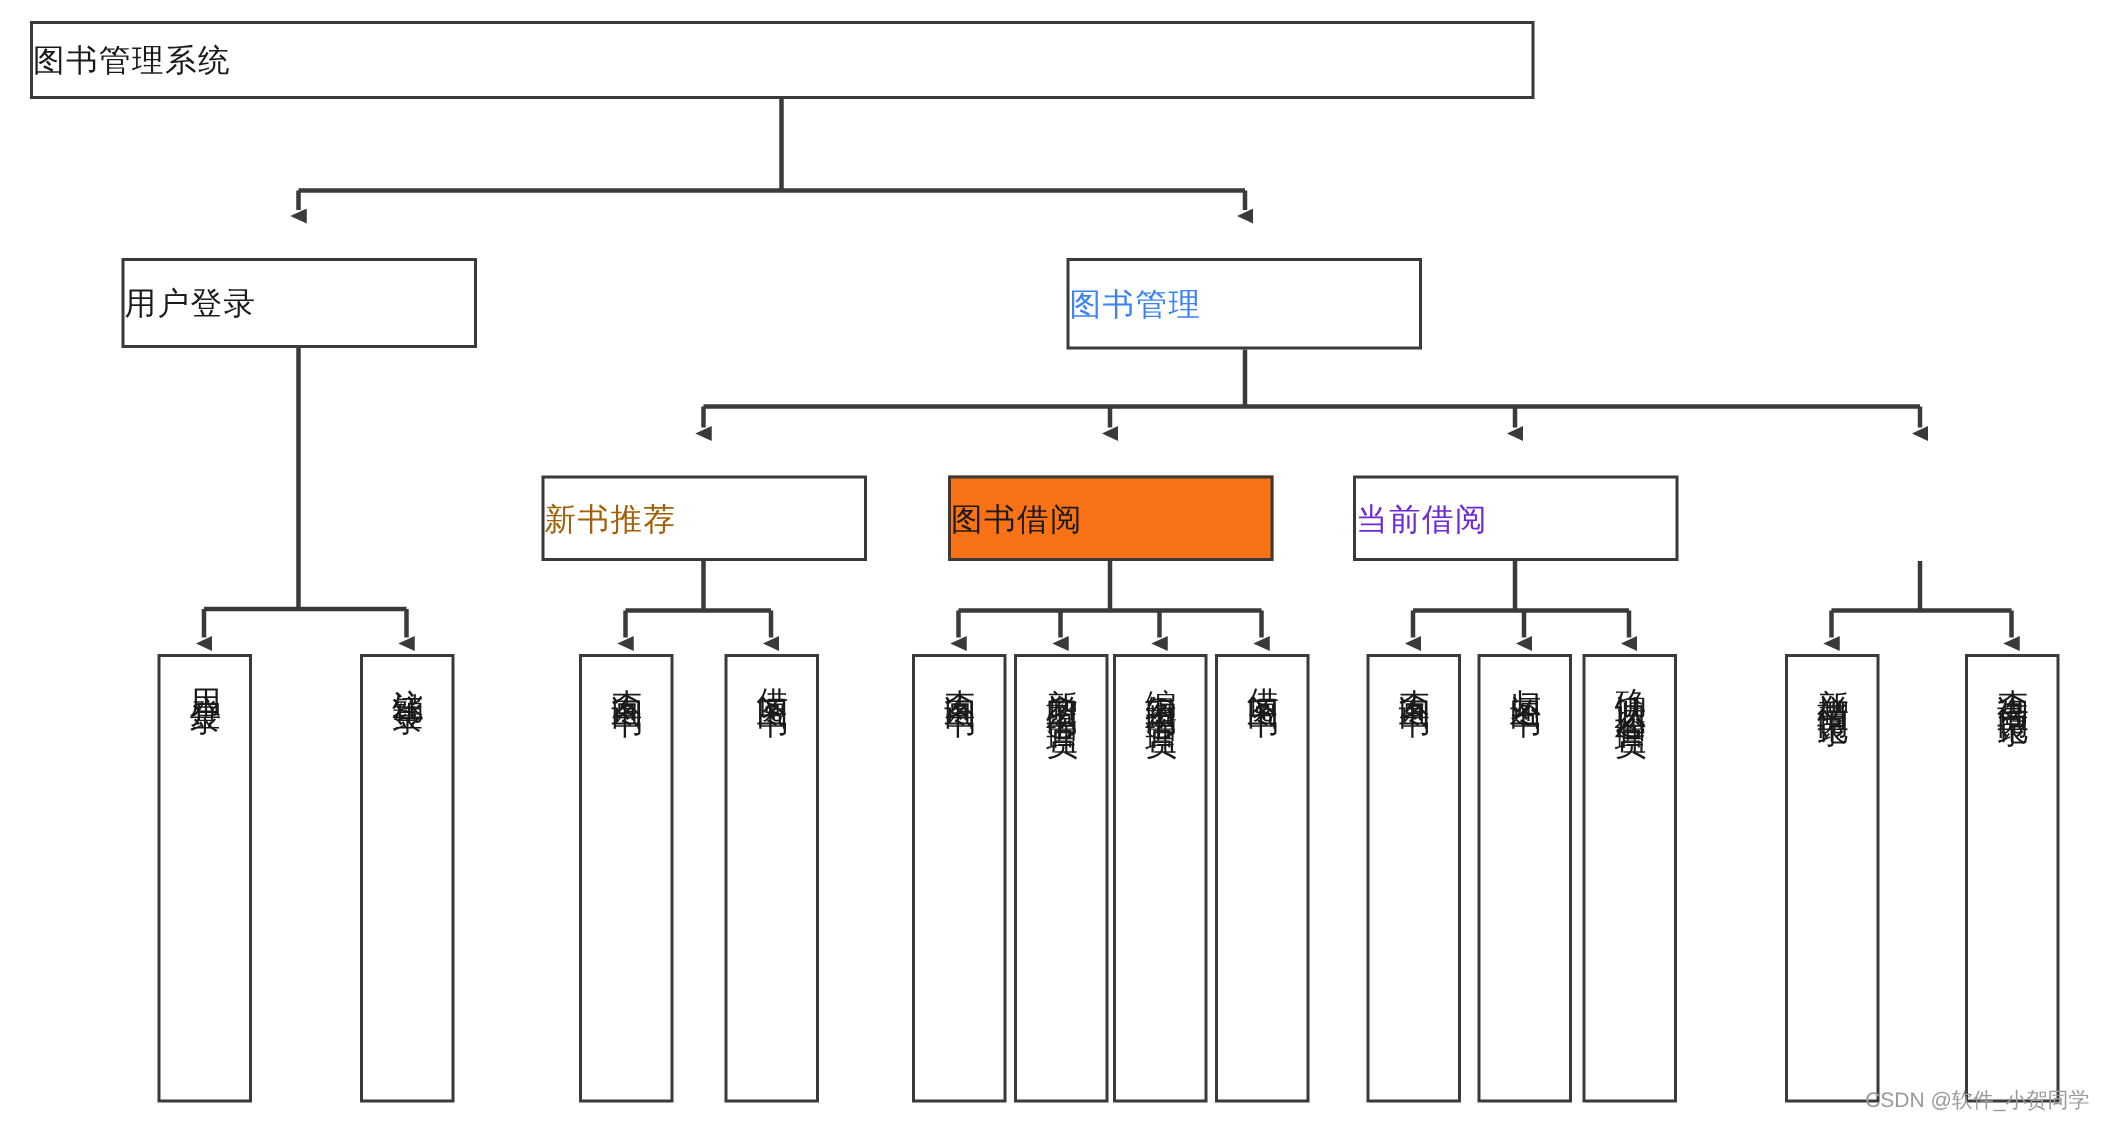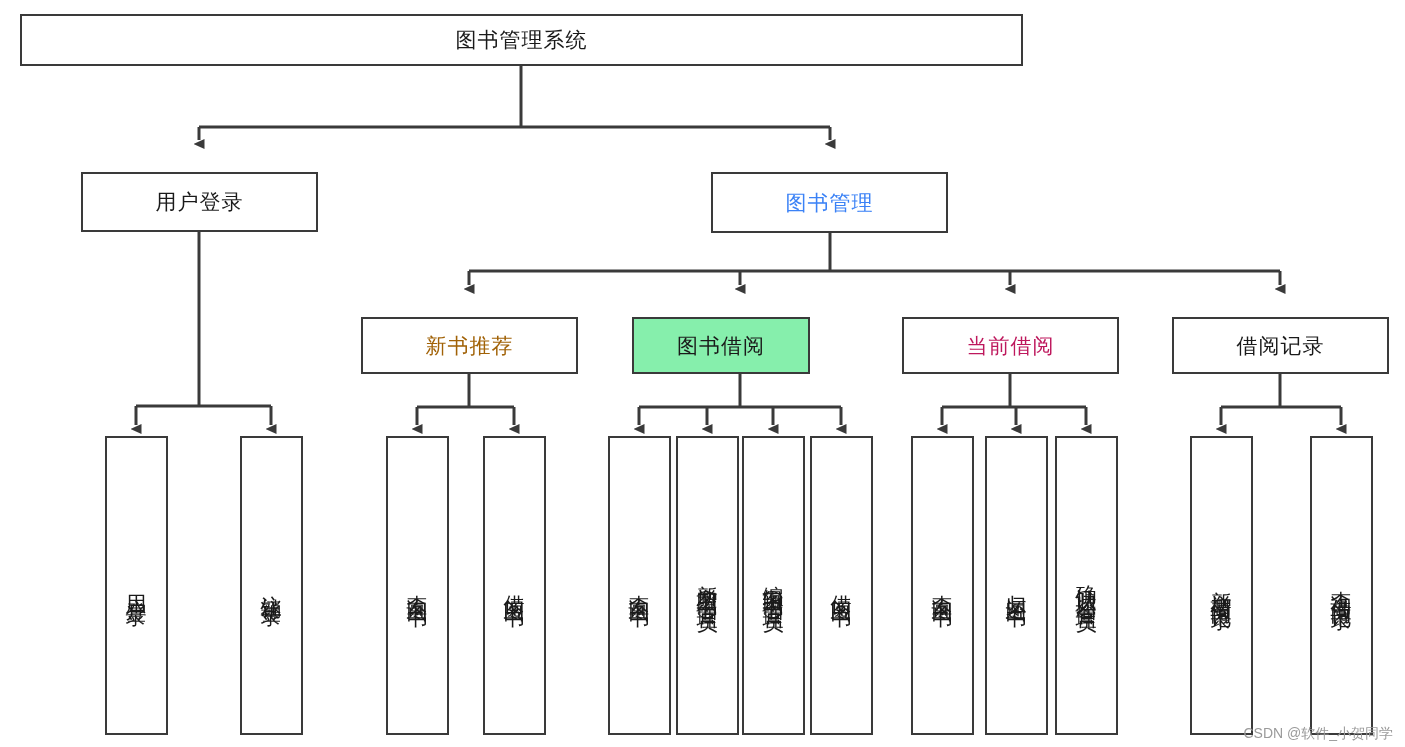--- a/index.html
+++ b/index.html
@@ -25,21 +25,20 @@
     height: 747px;
   }
   .node {
     position: absolute;
     box-sizing: border-box;
     border: 2px solid #3a3a3a;
     background: #ffffff;
     color: #1a1a1a;
     display: flex;
     align-items: center;
-    justify-content: center;
     z-index: 2;
   }
   .node.h {
     font-size: 21px;
     letter-spacing: 1px;
   }
   .node.v {
     writing-mode: vertical-rl;
     text-orientation: upright;
     font-size: 21px;
@@ -122,28 +121,25 @@
   <div class="node h" style="left: 81px; top: 172px; width: 237px; height: 60px; border-color: rgb(58, 58, 58); color: rgb(26, 26, 26); background: rgb(255, 255, 255);">
     <span>用户登录</span>
   </div>
   <div class="node h" style="left: 711px; top: 172px; width: 237px; height: 61px; border-color: rgb(58, 58, 58); color: #3b82f6; background: rgb(255, 255, 255);">
     <span>图书管理</span>
   </div>
 
   <div class="node h" style="left: 361px; top: 317px; width: 217px; height: 57px; border-color: rgb(58, 58, 58); color: #a16207; background: rgb(255, 255, 255);">
     <span>新书推荐</span>
   </div>
-  <div class="node h" style="left: 632px; top: 317px; width: 178px; height: 57px; border-color: rgb(58, 58, 58); color: rgb(26, 26, 26); background: #86efac;">
+  <div class="node h" style="left: 632px; top: 317px; width: 217px; height: 57px; border-color: rgb(58, 58, 58); color: rgb(26, 26, 26); background: #f97316;">
     <span>图书借阅</span>
   </div>
-  <div class="node h" style="left: 902px; top: 317px; width: 217px; height: 57px; border-color: rgb(58, 58, 58); color: #be185d; background: rgb(255, 255, 255);">
+  <div class="node h" style="left: 902px; top: 317px; width: 217px; height: 57px; border-color: rgb(58, 58, 58); color: #6d28d9; background: rgb(255, 255, 255);">
     <span>当前借阅</span>
-  </div>
-  <div class="node h" style="left: 1172px; top: 317px; width: 217px; height: 57px; border-color: rgb(58, 58, 58); color: rgb(26, 26, 26); background: rgb(255, 255, 255);">
-    <span>借阅记录</span>
   </div>
 
   <div class="node v" style="left: 105px; top: 436px; width: 63px; height: 299px; border-color: rgb(58, 58, 58); color: rgb(26, 26, 26); background: rgb(255, 255, 255);">
     <span>用户登录</span>
   </div>
   <div class="node v" style="left: 240px; top: 436px; width: 63px; height: 299px; border-color: rgb(58, 58, 58); color: rgb(26, 26, 26); background: rgb(255, 255, 255);">
     <span>注销登录</span>
   </div>
   <div class="node v" style="left: 386px; top: 436px; width: 63px; height: 299px; border-color: rgb(58, 58, 58); color: rgb(26, 26, 26); background: rgb(255, 255, 255);">
     <span>查询图书</span>

